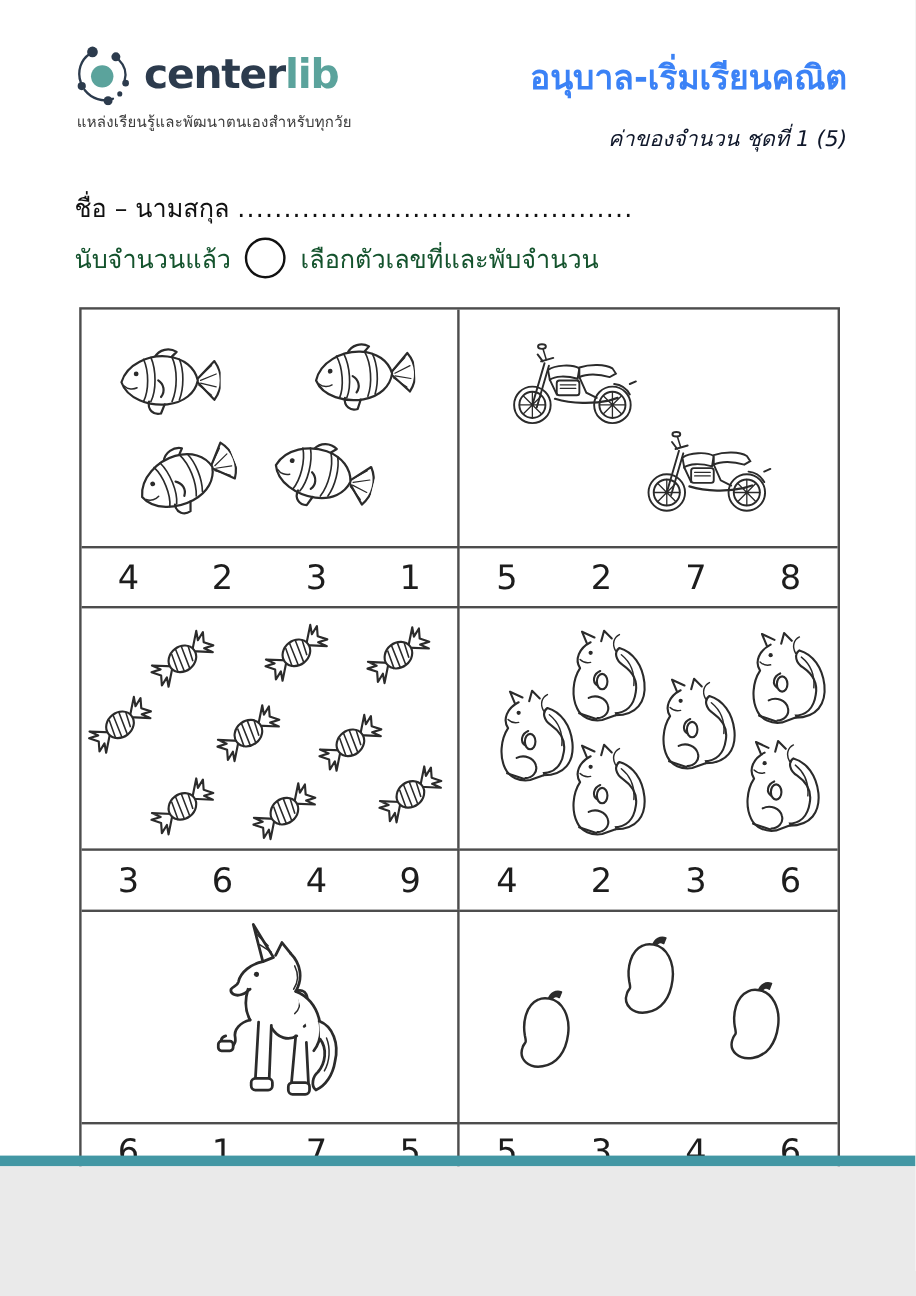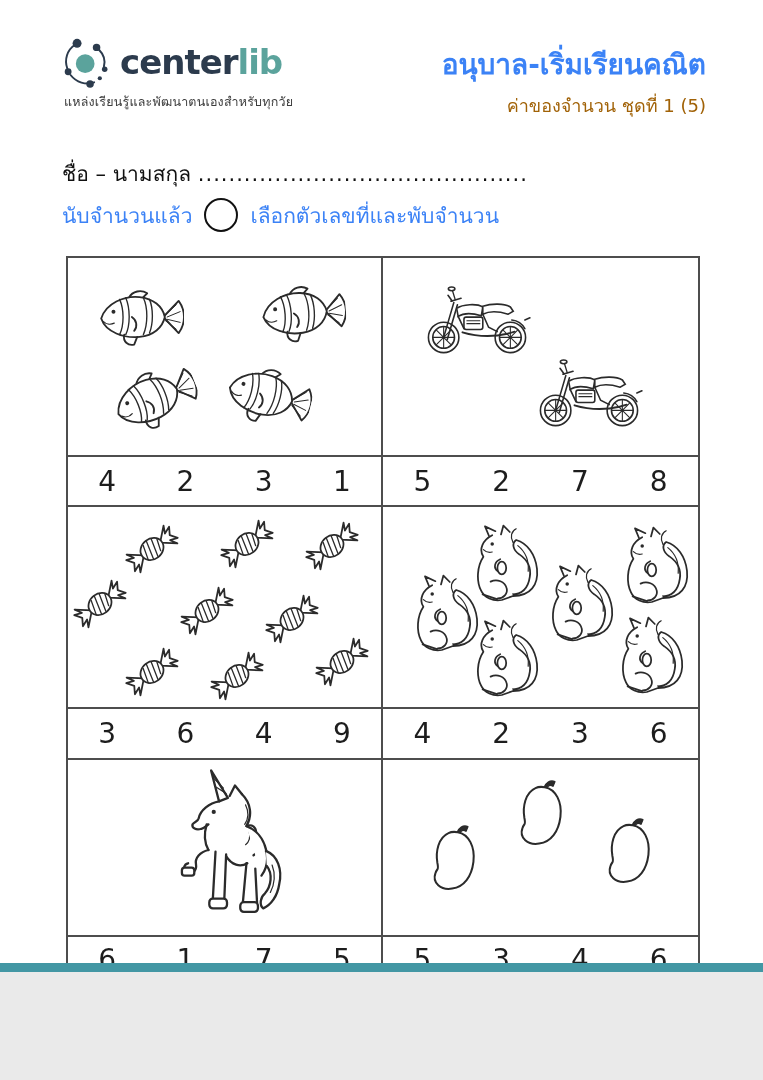--- a/index.html
+++ b/index.html
@@ -9,26 +9,26 @@
   
   .logo{position:absolute;left:60px;top:34px;display:flex;align-items:flex-start;}
   .logo-icon{width:52px;height:56px;}
   .brand{margin-left:8px;font-weight:bold;font-size:34px;letter-spacing:-1px;line-height:56px;}
   .brand .c1{color:#2c3b4d;}
   .brand .c2{color:#5ba39c;}
   .tagline{position:absolute;left:64px;top:92px;font-size:12.5px;color:#3c3c3c;letter-spacing:.2px;}
 
   .title-block{position:absolute;right:57px;top:42px;text-align:right;}
   .doc-title{font-size:28px;font-weight:bold;color:#3b82f6;}
-  .doc-subtitle{font-size:18px;color:#a16207;margin-top:5px;}
+  .doc-subtitle{font-size:18px;color:#0f172a;margin-top:15px;font-style:italic;}
 
   
   .name-line{position:absolute;left:62px;top:157px;font-size:21px;color:#111;}
   .name-line .dots{letter-spacing:1px;}
-  .instruction{position:absolute;left:62px;top:198px;font-size:21px;color:#3b82f6;
+  .instruction{position:absolute;left:62px;top:198px;font-size:21px;color:#14532d;
                display:flex;align-items:flex-end;gap:12px;}
   .circle-blank{width:30px;height:30px;border:2px solid #111;border-radius:50%;background:#fff;}
 
   
   .grid{position:absolute;left:66px;top:256px;width:634px;height:725px;
         border:2px solid #4d4d4d;box-sizing:border-box;
         display:grid;grid-template-columns:1fr 1fr;
         grid-template-rows:197px 50px 202px 51px 177px 46px;}
   .cell{position:relative;box-sizing:border-box;}
   .col1{border-right:2px solid #4d4d4d;}

